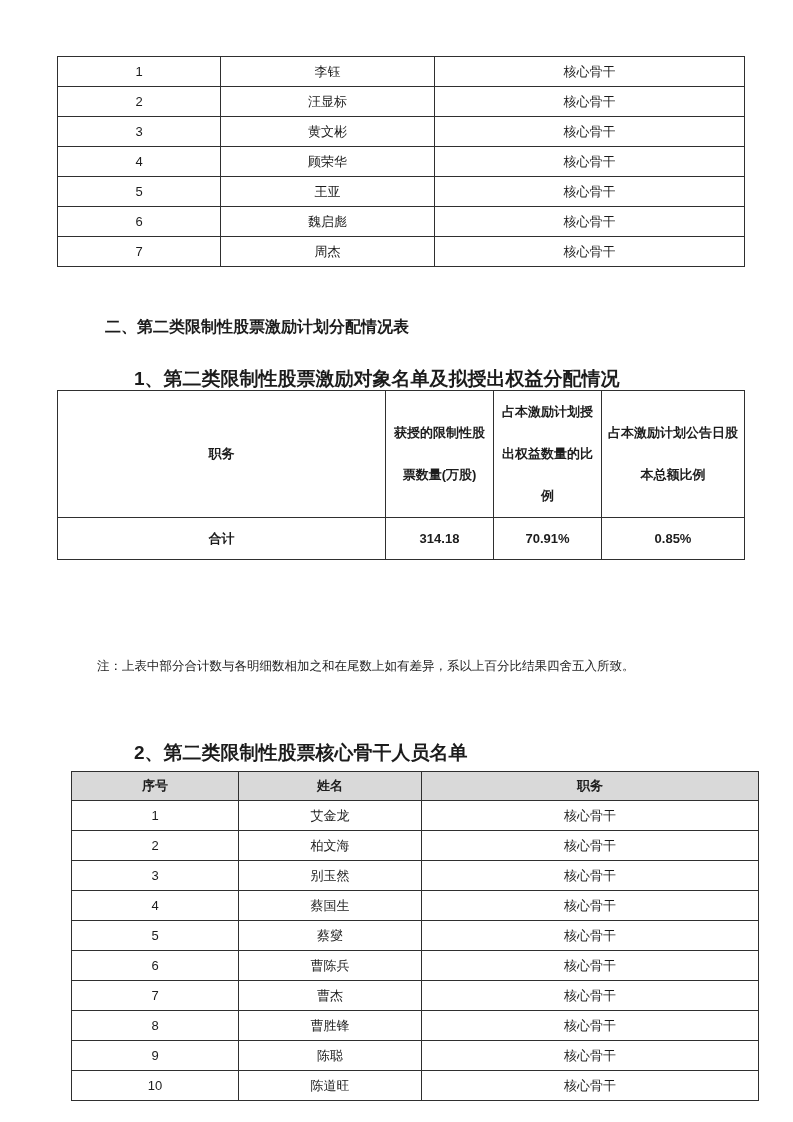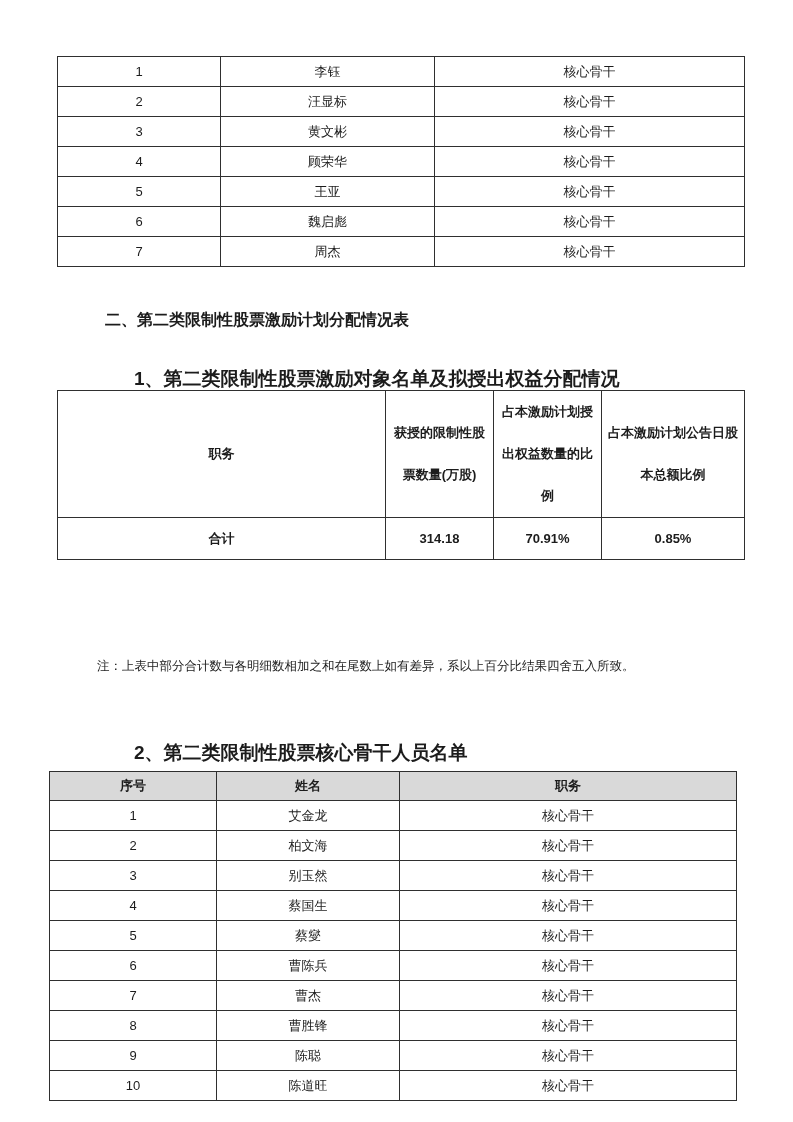--- a/index.html
+++ b/index.html
@@ -116,21 +116,21 @@
           <td>核心骨干</td>
         </tr>
         <tr>
           <td>7</td>
           <td>周杰</td>
           <td>核心骨干</td>
         </tr>
       </tbody>
   </table>
 
-  <div class="h-section abs" style="left:105px; top:310px;text-align:center;">二、第二类限制性股票激励计划分配情况表</div>
+  <div class="h-section abs" style="left:105px; top:317px;text-align:center;">二、第二类限制性股票激励计划分配情况表</div>
 
   <div class="h-sub abs" style="left:134px; top:366px;">1、第二类限制性股票激励对象名单及拟授出权益分配情况</div>
 
   <table class="table-b abs" style="left:57px; top:390px;">
     <colgroup>
       <col style="width:328px">
         <col style="width:108px">
         <col style="width:108px">
         <col style="width:143px">
     </colgroup>
@@ -151,21 +151,21 @@
         <td>70.91%</td>
         <td>0.85%</td>
       </tr>
     </tbody>
   </table>
 
   <div class="note-text abs" style="left:97px; top:658px;font-family:Liberation Mono, monospace;">注：上表中部分合计数与各明细数相加之和在尾数上如有差异，系以上百分比结果四舍五入所致。</div>
 
   <div class="h-sub abs" style="left:134px; top:740px;">2、第二类限制性股票核心骨干人员名单</div>
 
-  <table class="table-c abs" style="left:49px; top:771px;">
+  <table class="table-c abs" style="left:71px; top:771px;">
     <colgroup>
       <col style="width:167px">
         <col style="width:183px">
         <col style="width:337px">
     </colgroup>
     <thead>
       <tr>
         <th>序号</th>
         <th>姓名</th>
         <th>职务</th>

